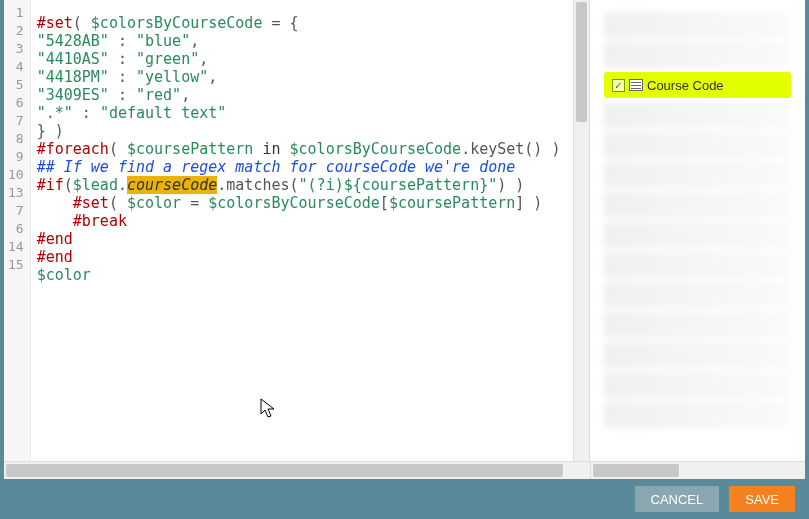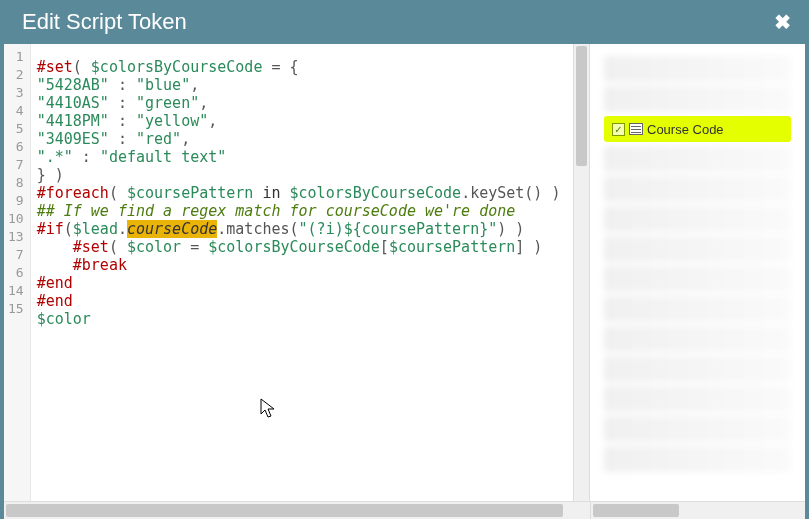--- a/index.html
+++ b/index.html
@@ -57,21 +57,21 @@
     padding: 14px 6px;
     white-space: pre;
     position: relative;
   }
   .line { height: 18px; line-height: 18px; }
   .kw { color: #b00000; }
   .var { color: #2a8a5a; }
   .str { color: #2a8a5a; }
   .punct { color: #555; }
   .txt { color: #333; }
-  .cmt { color: #4d7c0f; font-style: italic; }
+  .cmt { color: #1d4ed8; font-style: italic; }
   .hl { background: #eab308; font-style: italic; }
   .v-scroll {
     width: 16px;
     background: #f0f0f0;
     border-left: 1px solid #ddd;
     position: relative;
   }
   .v-thumb {
     position: absolute; left: 2px; right: 2px; top: 2px; height: 120px;
     background: #c8c8c8; border-radius: 2px;
@@ -153,24 +153,20 @@
     position: absolute;
     left: 260px; top: 398px;
     pointer-events: none;
   }
 </style>
 </head>
 <body>
 
 <div class="modal">
 
-  <div class="titlebar">
-    <h1>Edit Script Token</h1>
-    <span class="close-btn">✖</span>
-  </div>
 
   <div class="body">
 
     <div class="editor-pane">
       <div class="editor-scroll">
         <div class="gutter" id="gutter">
             <div>1</div>
             <div>2</div>
             <div>3</div>
             <div>4</div>
@@ -220,18 +216,22 @@
 
   <div class="h-scroll-row">
     <div class="h-scroll">
       <div class="h-thumb"></div>
     </div>
     <div class="h-scroll right">
       <div class="h-thumb right"></div>
     </div>
   </div>
 
+  <div class="footer">
+    <button class="btn btn-cancel">CANCEL</button>
+    <button class="btn btn-save">SAVE</button>
+  </div>
 
   <svg class="cursor" width="18" height="22">
     <path d="M1 1 L1 16 L5 12 L8 19 L11 18 L8 11 L14 11 Z" fill="#fff" stroke="#000" stroke-width="1"></path>
   </svg>
 
 </div>
 
 </body></html>

